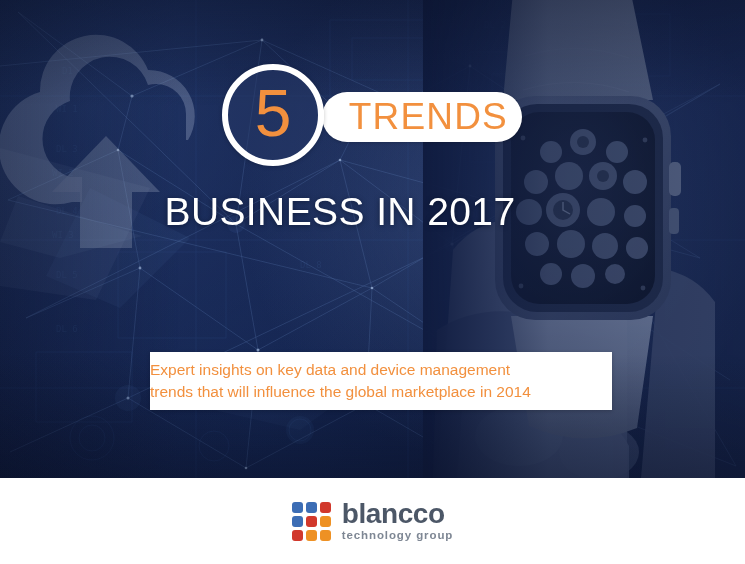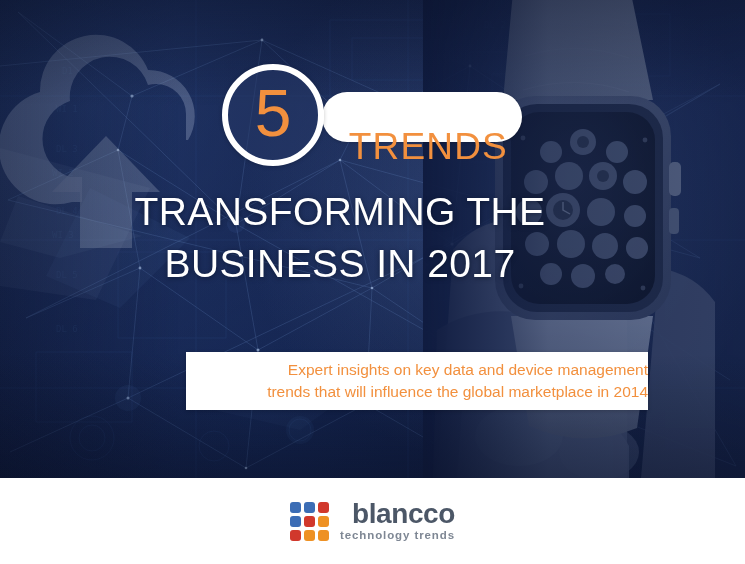--- a/index.html
+++ b/index.html
@@ -112,21 +112,20 @@
     left: 0;
     right: 14px;
     top: 0;
     line-height: 50px;
     text-align: right;
     font-size: 37px;
     font-weight: 400;
     letter-spacing: 1.2px;
     color: #F2903E;
     white-space: nowrap;
-    margin-top: 30px;
   }
   .badge-circle {
     position: absolute;
     left: 0;
     top: 0;
     width: 102px;
     height: 102px;
     border-radius: 50%;
     border: 6px solid #ffffff;
     box-sizing: border-box;
@@ -166,23 +165,22 @@
   .subtitle-box {
     position: absolute;
     left: 150px;
     top: 352px;
     width: 462px;
     height: 58px;
     background: #ffffff;
     box-shadow: 0 1px 4px rgba(0,0,0,0.20);
     display: flex;
     flex-direction: column;
-    align-items: flex-end;
+    align-items: flex-start;
     justify-content: center;
-    margin-left: 36px;
   }
   .subtitle-line {
     display: block;
     color: #F2903E;
     font-size: 15.5px;
     font-weight: 400;
     line-height: 22px;
     white-space: nowrap;
   }
 
@@ -195,21 +193,20 @@
     height: 86px;
     background: #ffffff;
     display: flex;
     align-items: center;
     justify-content: center;
   }
   .logo {
     display: flex;
     align-items: center;
     gap: 11px;
-    text-align: right;
   }
   .logo-mark {
     display: grid;
     grid-template-columns: repeat(3, 11px);
     grid-template-rows: repeat(3, 11px);
     gap: 3px;
   }
   .logo-dot {
     width: 11px;
     height: 11px;
@@ -437,21 +434,20 @@
 
     <div class="badge">
       <div class="badge-pill">
         <span class="badge-pill-label">TRENDS</span>
       </div>
       <div class="badge-circle"></div>
       <span class="badge-number">5</span>
     </div>
 
     <div class="headline">
-      <span class="headline-line">TRANSFORMING THE</span>
       <span class="headline-line">BUSINESS IN 2017</span>
     </div>
 
     <div class="subtitle-box">
       <span class="subtitle-line">Expert insights on key data and device management</span>
       <span class="subtitle-line">trends that will influence the global marketplace in 2014</span>
     </div>
 
   </div>
 
@@ -463,18 +459,18 @@
         <span class="logo-dot" style="background: rgb(209, 56, 44);"></span>
         <span class="logo-dot" style="background: rgb(60, 109, 181);"></span>
         <span class="logo-dot" style="background: rgb(209, 56, 44);"></span>
         <span class="logo-dot" style="background: rgb(238, 145, 36);"></span>
         <span class="logo-dot" style="background: rgb(209, 56, 44);"></span>
         <span class="logo-dot" style="background: rgb(238, 145, 36);"></span>
         <span class="logo-dot" style="background: rgb(238, 145, 36);"></span>
       </div>
       <div class="logo-text">
         <span class="logo-name">blancco</span>
-        <span class="logo-tagline">technology trends</span>
+        <span class="logo-tagline">technology group</span>
       </div>
     </div>
   </div>
 
 </div>
 
 </body></html>

